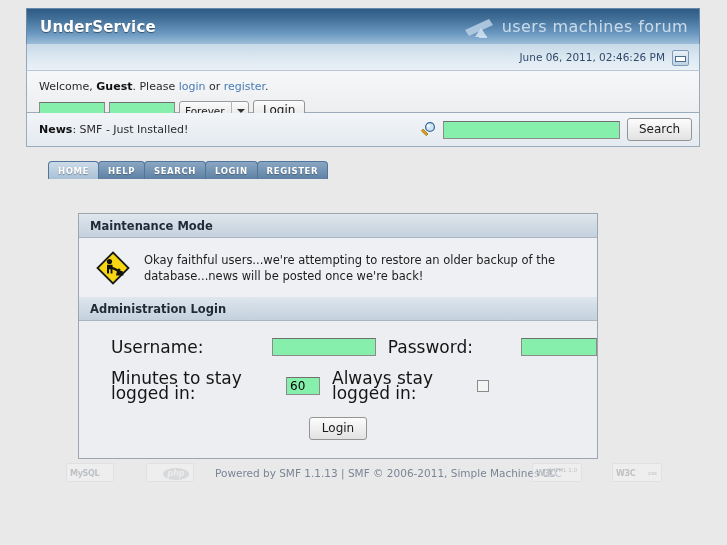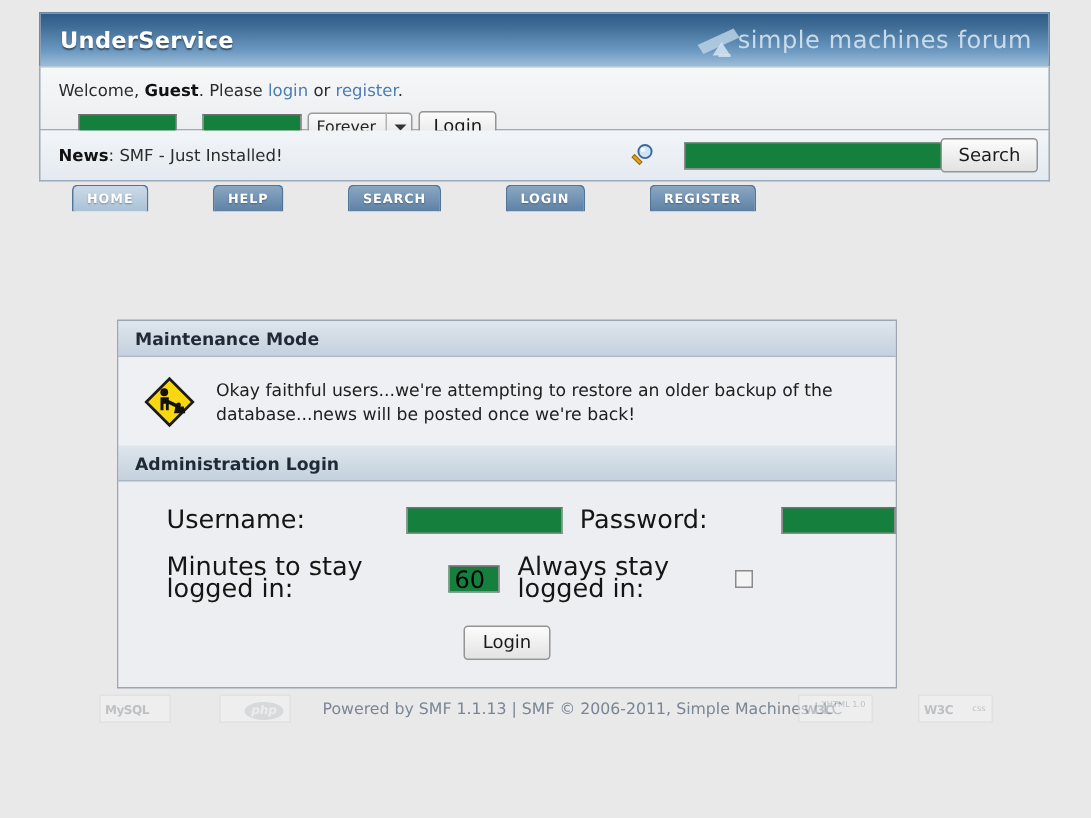--- a/index.html
+++ b/index.html
@@ -119,27 +119,26 @@
     cursor: pointer;
   }
   #login-row {
     display: flex;
     align-items: center;
     gap: 4px;
   }
   .txt-input {
     border: 1px solid #8c8c8c;
     border-top-color: #6f6f6f;
-    background: #15803d;
+    background: #86efac;
     height: 17px;
     box-sizing: border-box;
     font-family: "DejaVu Sans", "Liberation Sans", sans-serif;
-    font-size: 16px;
+    font-size: 12px;
     padding: 0 3px;
-    margin-left: 13px;
   }
   #login-user-input { width: 66px; }
   #login-pass-input { width: 66px; }
   .select-box {
     position: relative;
     width: 70px;
     height: 19px;
     border: 1px solid #9a9a9a;
     border-radius: 3px;
     background: linear-gradient(to bottom, #fbfbfb, #e3e3e3);
@@ -225,24 +224,23 @@
     top: 5px;
     padding: 4px 11px;
     font-size: 12px;
   }
 
   
   #nav-tabs {
     position: relative;
     height: 16px;
     margin-left: 22px;
-    margin-top: 4px;
+    margin-top: 16px;
     display: flex;
     align-items: flex-end;
-    gap: 44px;
   }
   .tab {
     position: relative;
     font-size: 8.5px;
     font-weight: bold;
     letter-spacing: .6px;
     color: #ffffff;
     padding: 4px 9px 3px 9px;
     background: linear-gradient(to bottom, #8aa7c2 0%, #6f90b0 60%, #5d80a3 100%);
     border: 1px solid #51749a;
@@ -419,23 +417,27 @@
 
 <div id="forum-wrapper">
 
   <div id="header-bar">
     <div id="site-title">UnderService</div>
     <svg id="smf-logo-mark" viewBox="0 0 36 22">
       <path d="M2 13 L26 2 L30 8 L6 19 Z" fill="#b8d0e4" opacity="0.85"></path>
       <path d="M18 11 L24 20 L12 20 Z" fill="#cfe0ee" opacity="0.9"></path>
       <rect x="16" y="19" width="8" height="2" fill="#cfe0ee" opacity="0.9"></rect>
     </svg>
-    <div id="smf-logo-text">simple machines forum</div>
-  </div>
-
+    <div id="smf-logo-text">users machines forum</div>
+  </div>
+
+  <div id="date-row">
+    <div id="current-date">June 06, 2011, 02:46:26 PM</div>
+    <div id="collapse-button"></div>
+  </div>
 
   <div id="user-panel">
     <div id="welcome-line">
       <span>Welcome, </span><b>Guest</b><span>. Please </span><span class="link">login</span><span> or </span><span class="link">register</span><span>.</span>
     </div>
     <div id="login-row">
       <input id="login-user-input" class="txt-input" type="text" value="" style="">
       <input id="login-pass-input" class="txt-input" type="password" value="" style="">
       <div class="select-box">
         <span class="sel-label">Forever</span>

